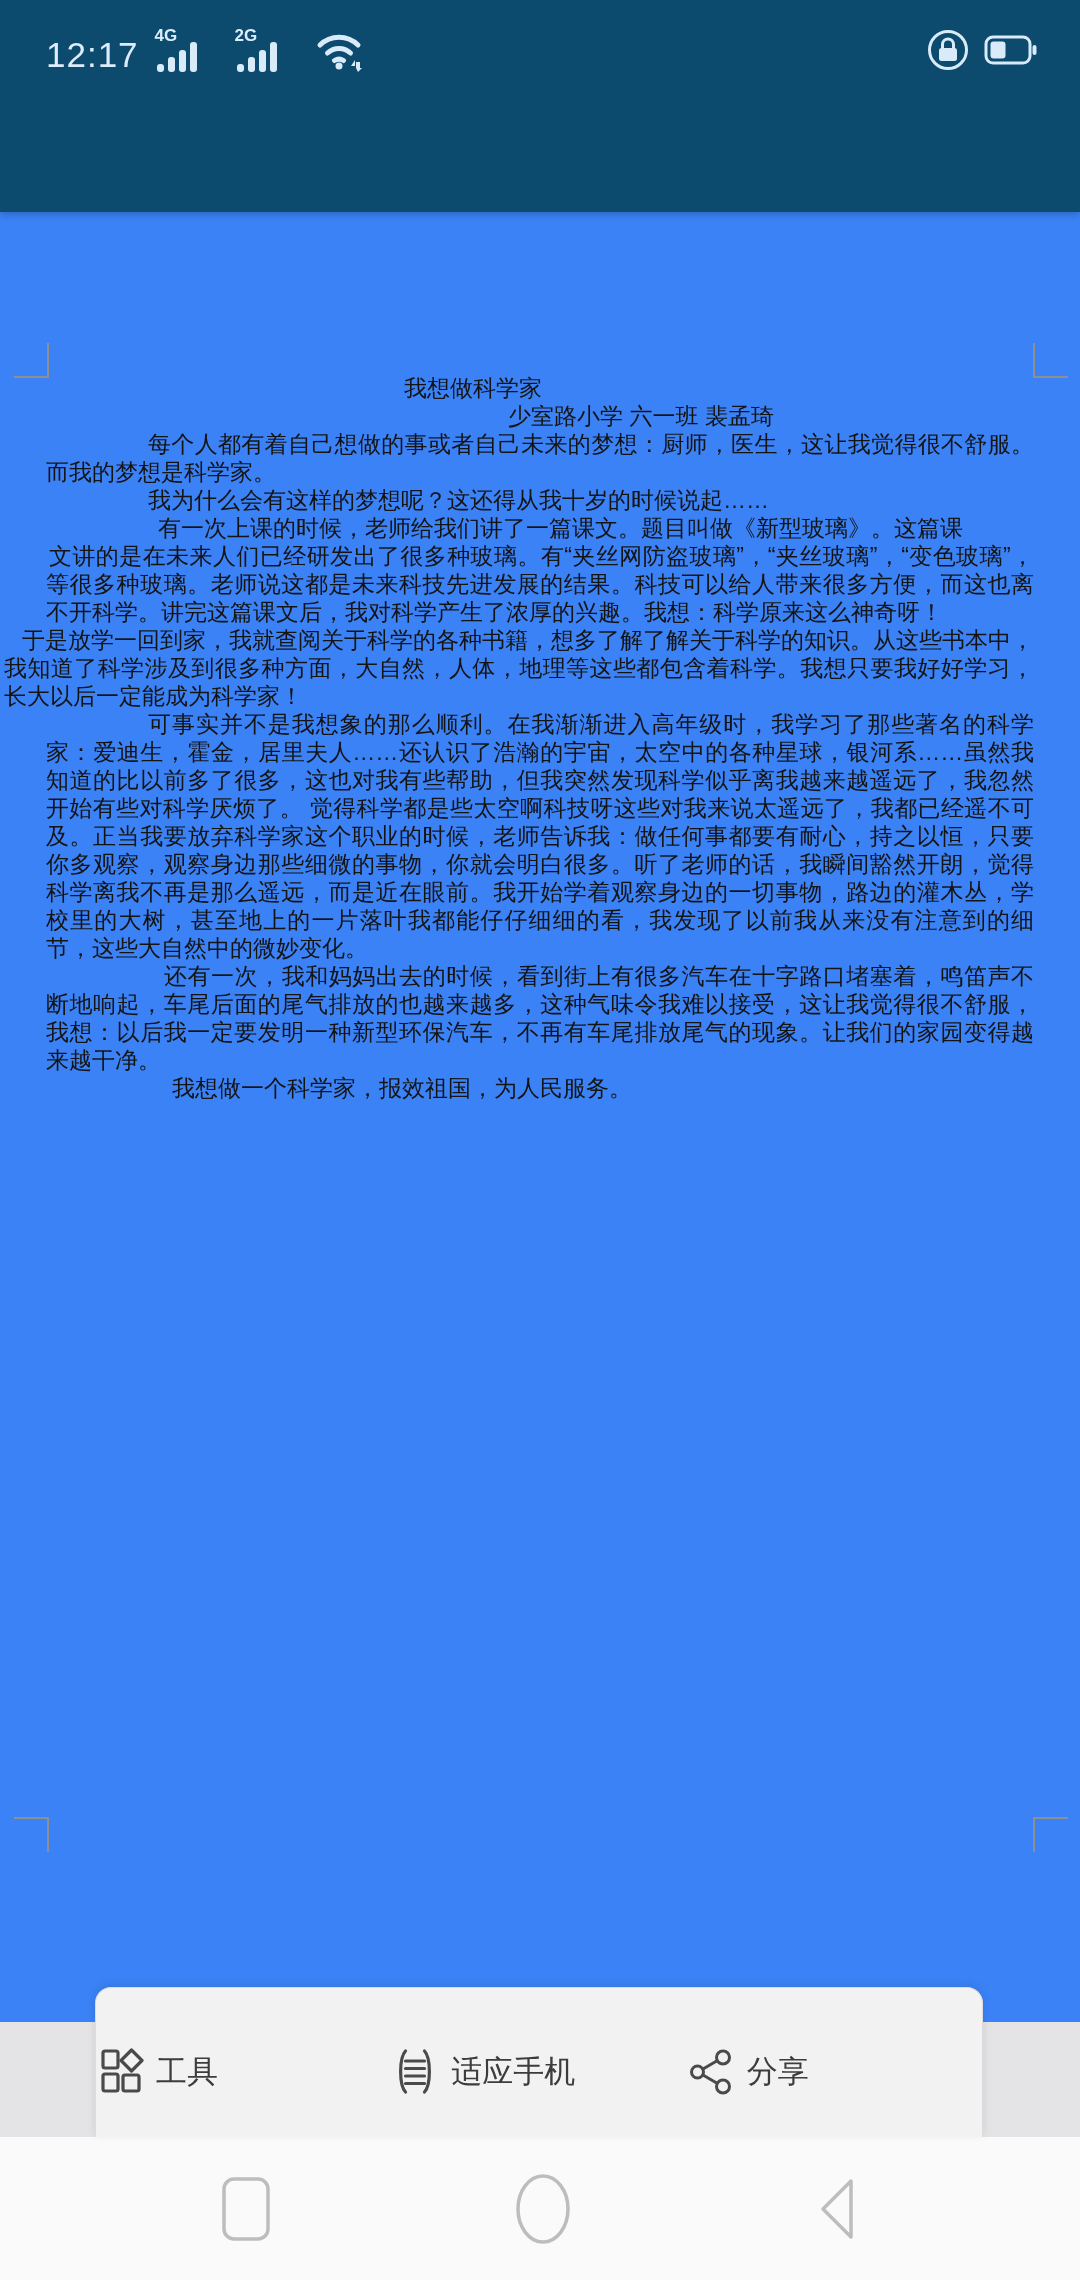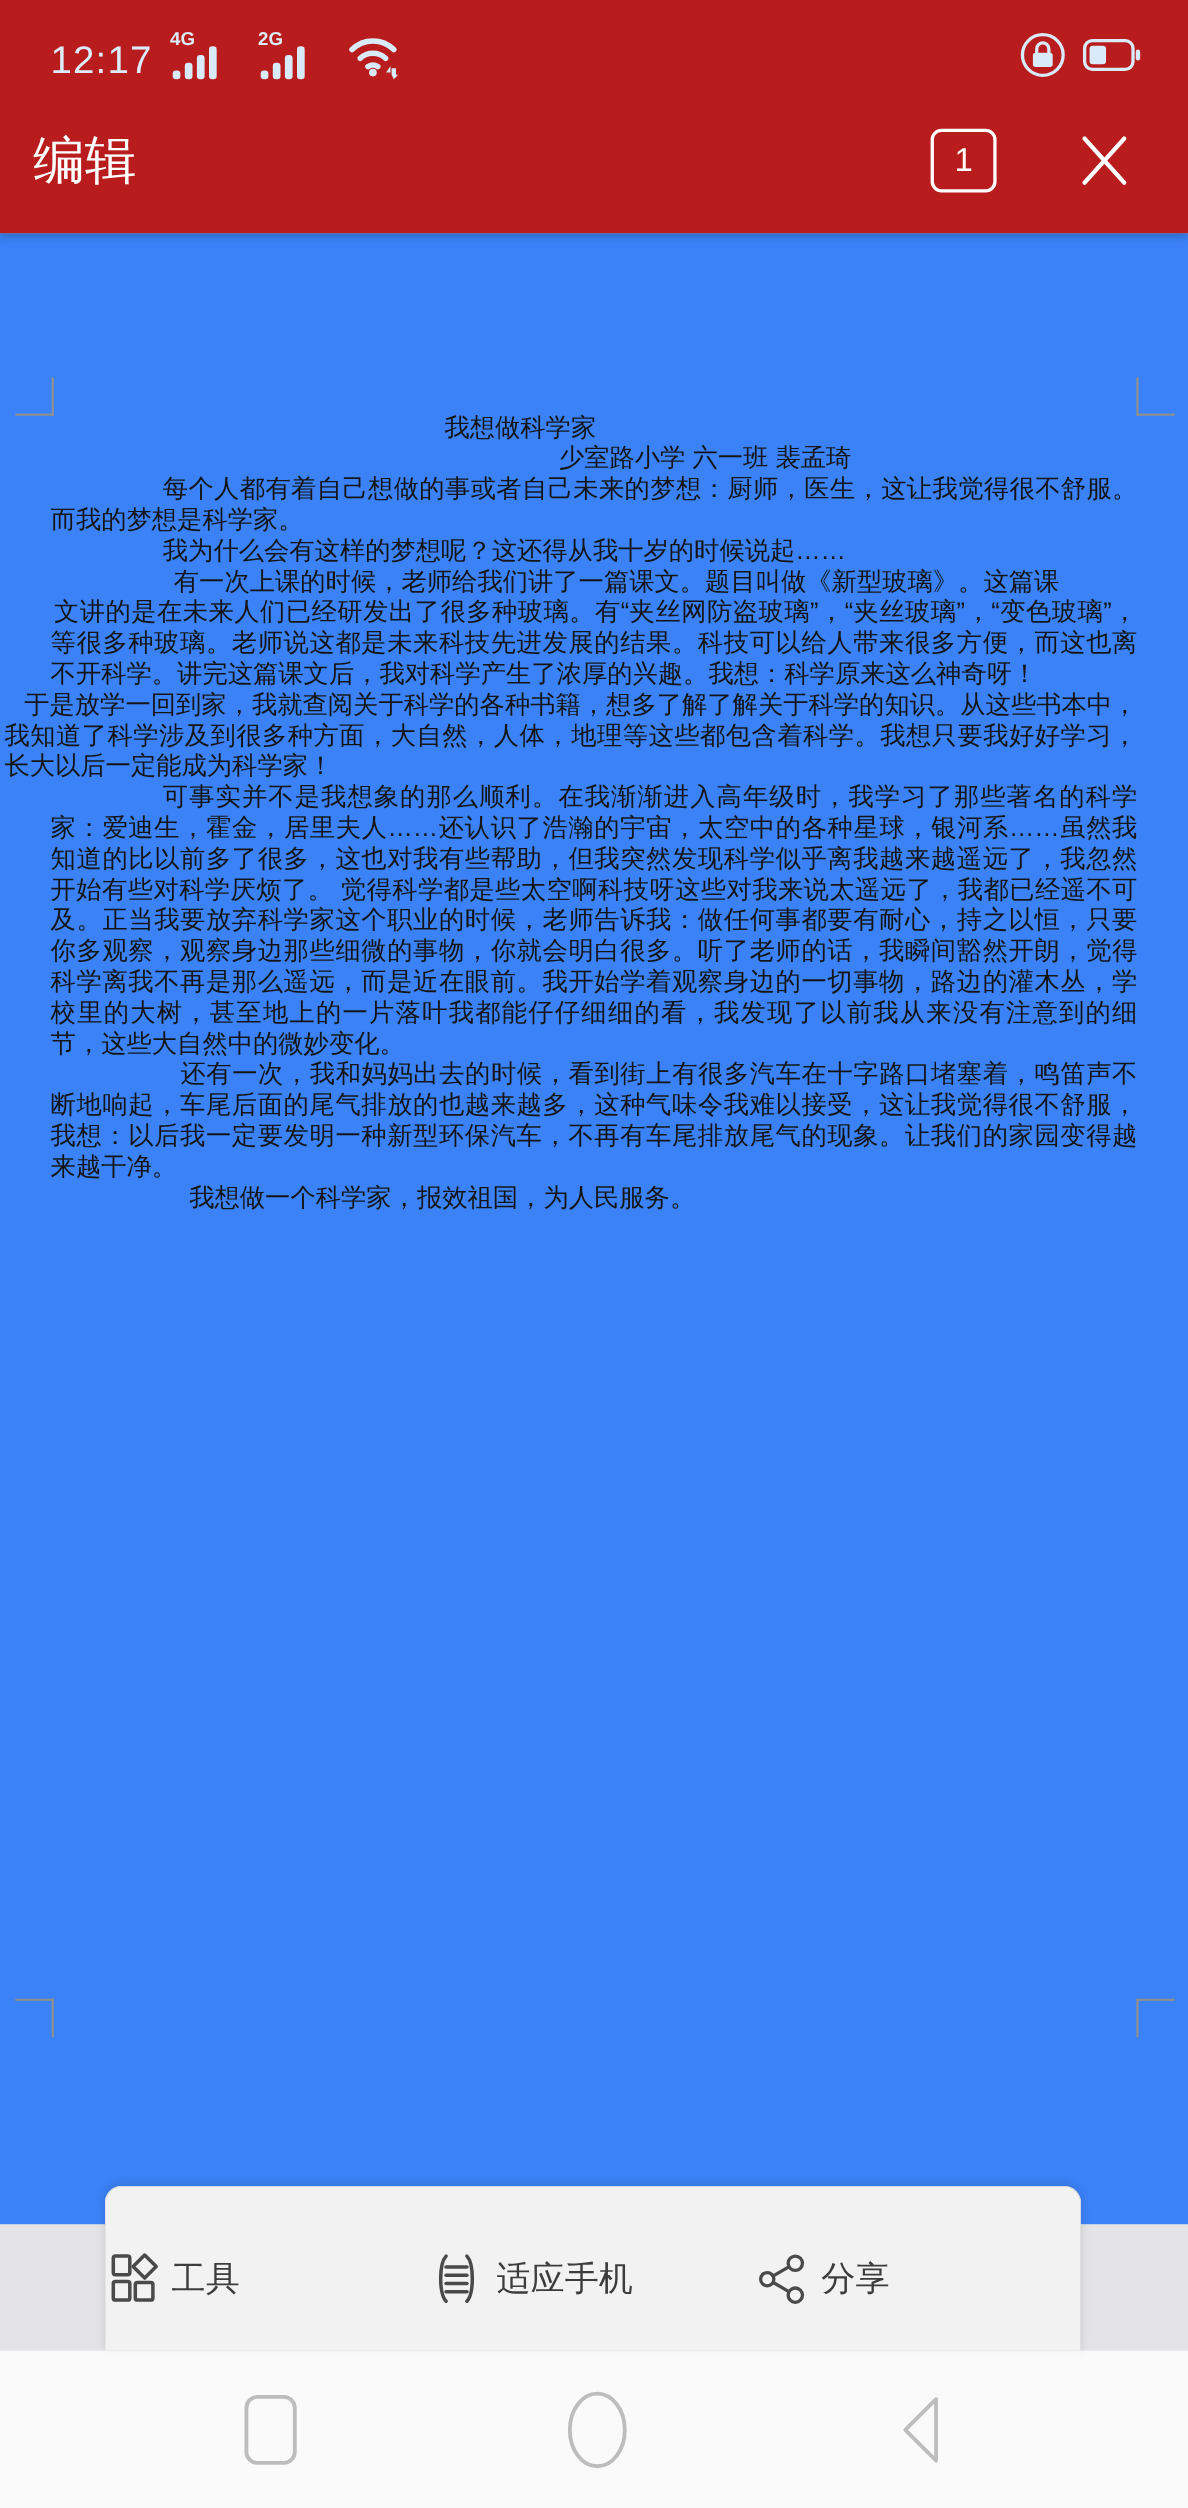--- a/index.html
+++ b/index.html
@@ -1,20 +1,20 @@
 <!DOCTYPE html>
 <html><head>
 <meta charset="utf-8">
 <style>
   html,body{margin:0;padding:0;}
   body{font-family:"Liberation Sans", sans-serif;}
   .screen{position:relative;width:1080px;height:2280px;background:#e4e4e6;overflow:hidden;}
 
   
-  .top-blue{position:absolute;left:0;top:0;width:1080px;height:212px;background:#b91c1c;
+  .top-blue{position:absolute;left:0;top:0;width:1080px;height:212px;background:#0c4a6e;
             box-shadow:0 3px 7px rgba(0,0,0,.20);z-index:3;}
   .statusbar{position:absolute;left:0;top:0;width:1080px;height:80px;display:flex;
              align-items:flex-end;justify-content:space-between;box-sizing:border-box;
              padding:0 42px 6px 46px;color:#dcecfa;}
   .sb-left{display:flex;align-items:flex-end;gap:16px;}
   .sb-time{font-size:35px;letter-spacing:1px;line-height:38px;}
   .sig{position:relative;width:64px;height:48px;}
   .sig-label{position:absolute;left:0;top:0;font-size:17px;font-weight:bold;}
   .bars{position:absolute;left:2px;bottom:2px;display:flex;align-items:flex-end;gap:4px;}
   .bars i{display:block;width:7px;background:#d9eaf9;border-radius:3px;}
@@ -116,33 +116,20 @@
         <span>
           <svg width="54" height="30" viewBox="0 0 54 30" fill="none">
             <rect x="2" y="2" width="44" height="26" rx="7" stroke="#d9eaf9" stroke-width="3"></rect>
             <rect x="6.5" y="6.5" width="15" height="17" rx="3" fill="#d9eaf9"></rect>
             <rect x="48.5" y="10" width="4" height="10" rx="2" fill="#d9eaf9"></rect>
           </svg>
         </span>
       </div>
     </div>
 
-    <div class="header">
-      <span class="header-title">编辑</span>
-      <div class="header-right">
-        <div class="page-indicator">
-          <span>1</span>
-        </div>
-        <span>
-          <svg width="52" height="52" viewBox="0 0 52 52" fill="none">
-            <path d="M8 6 L44 46 M44 6 L8 46" stroke="#ffffff" stroke-width="4" stroke-linecap="round"></path>
-          </svg>
-        </span>
-      </div>
-    </div>
   </div>
 
   <div class="page">
     <div class="corner tl"></div>
     <div class="corner tr"></div>
     <div class="corner bl"></div>
     <div class="corner br"></div>
 
     <div class="doc">
       <p class="doc-title">我想做科学家</p>

